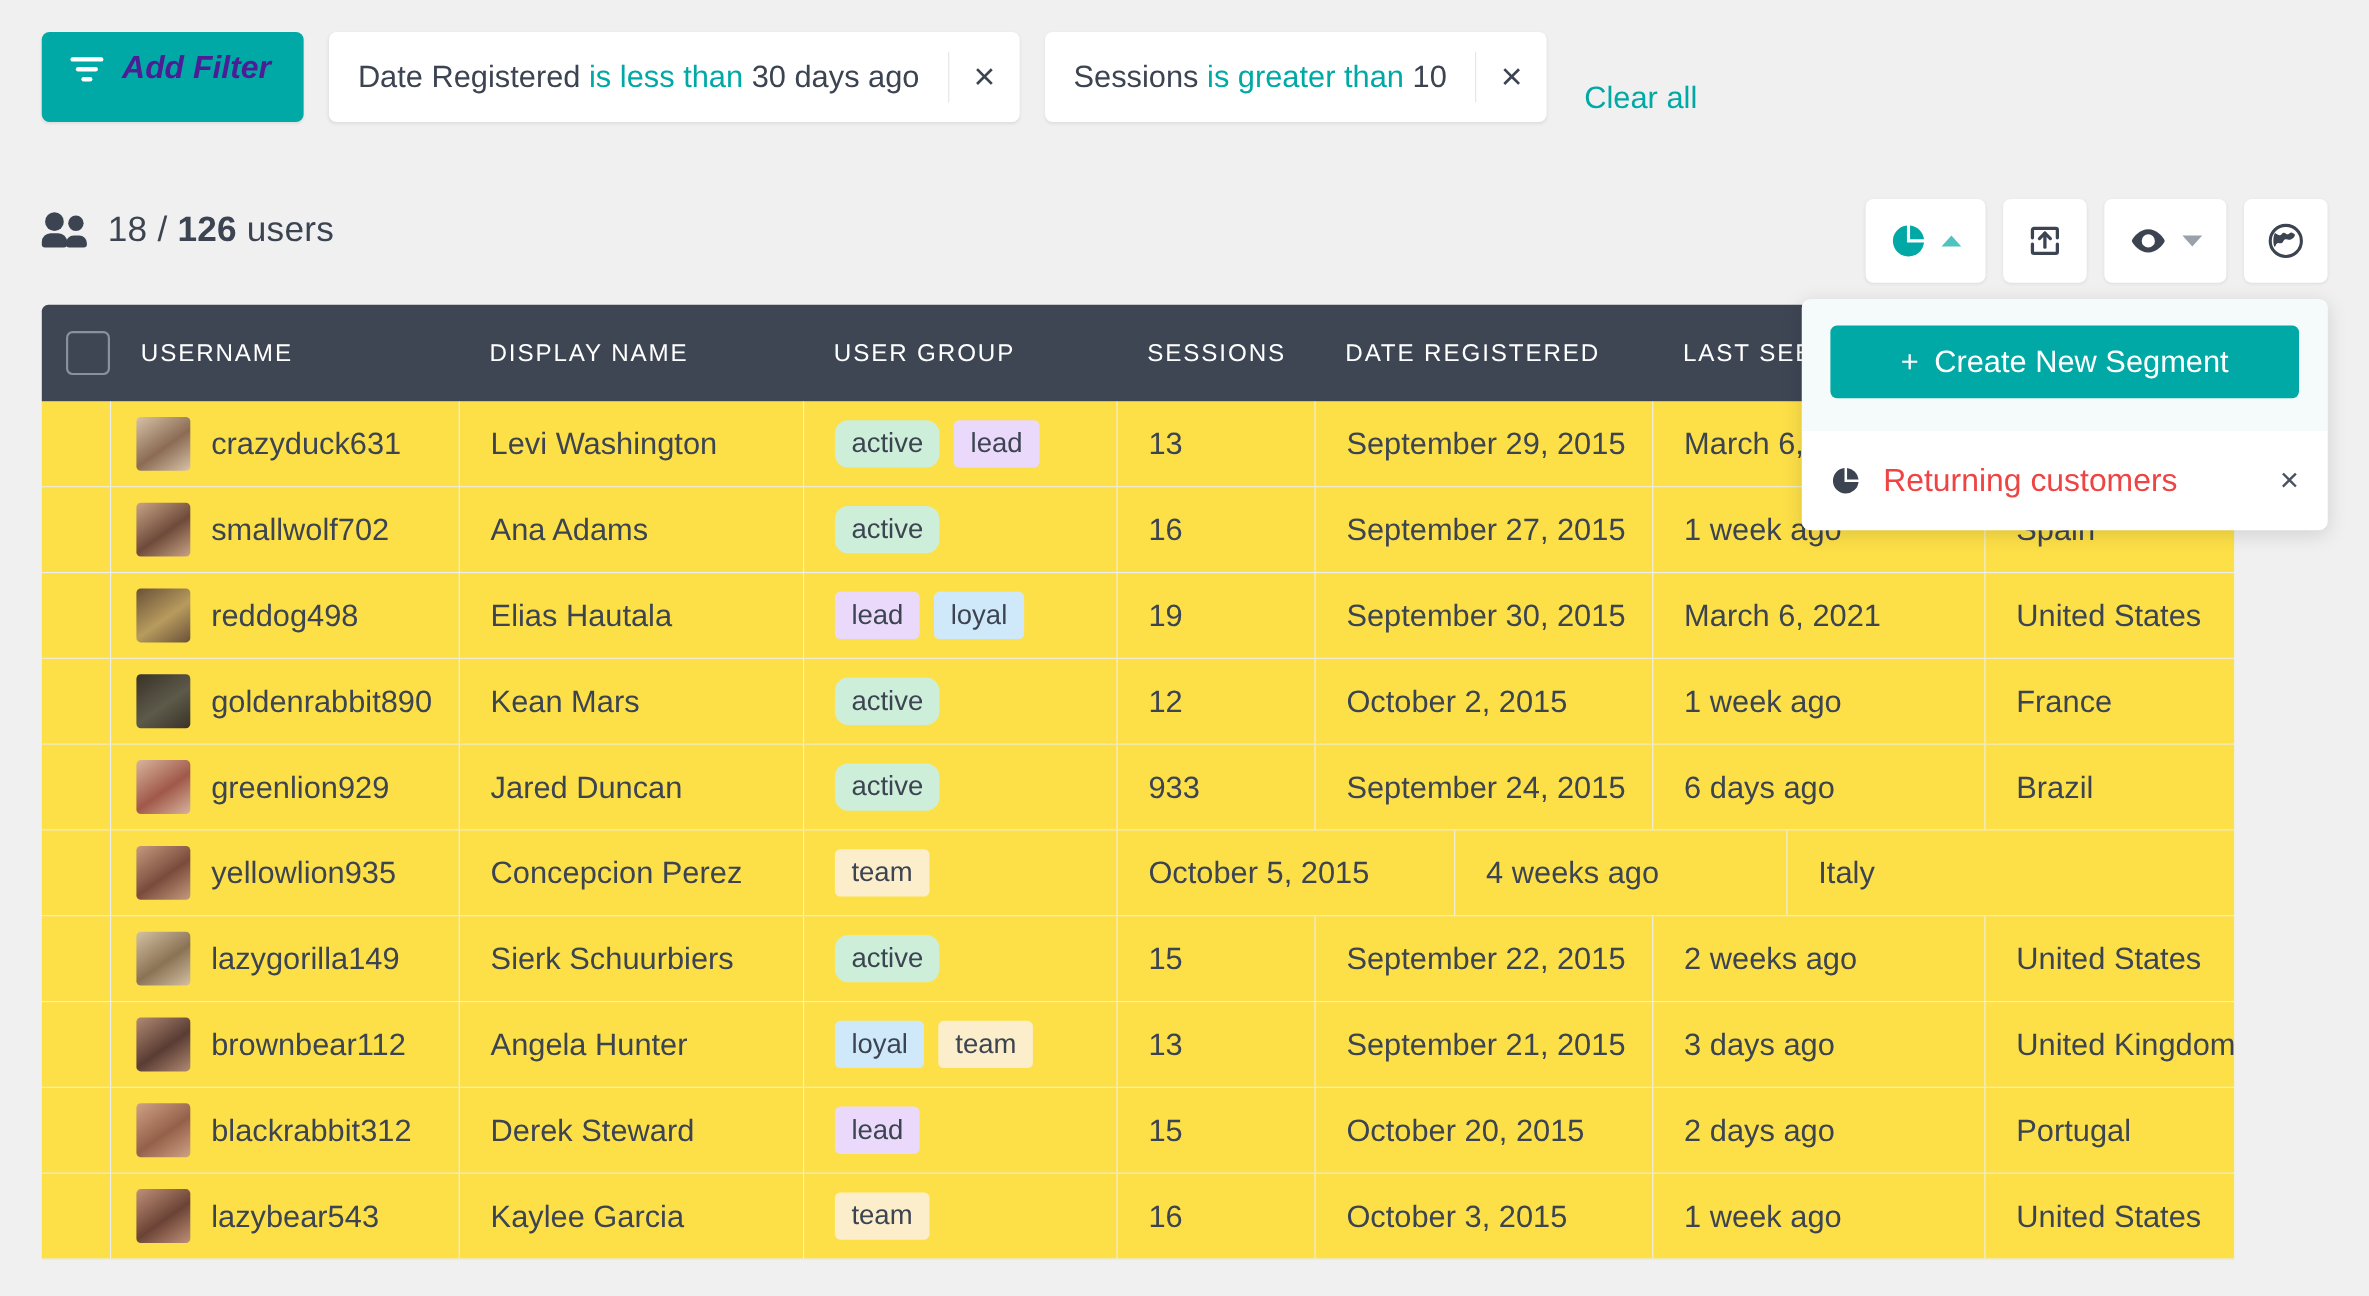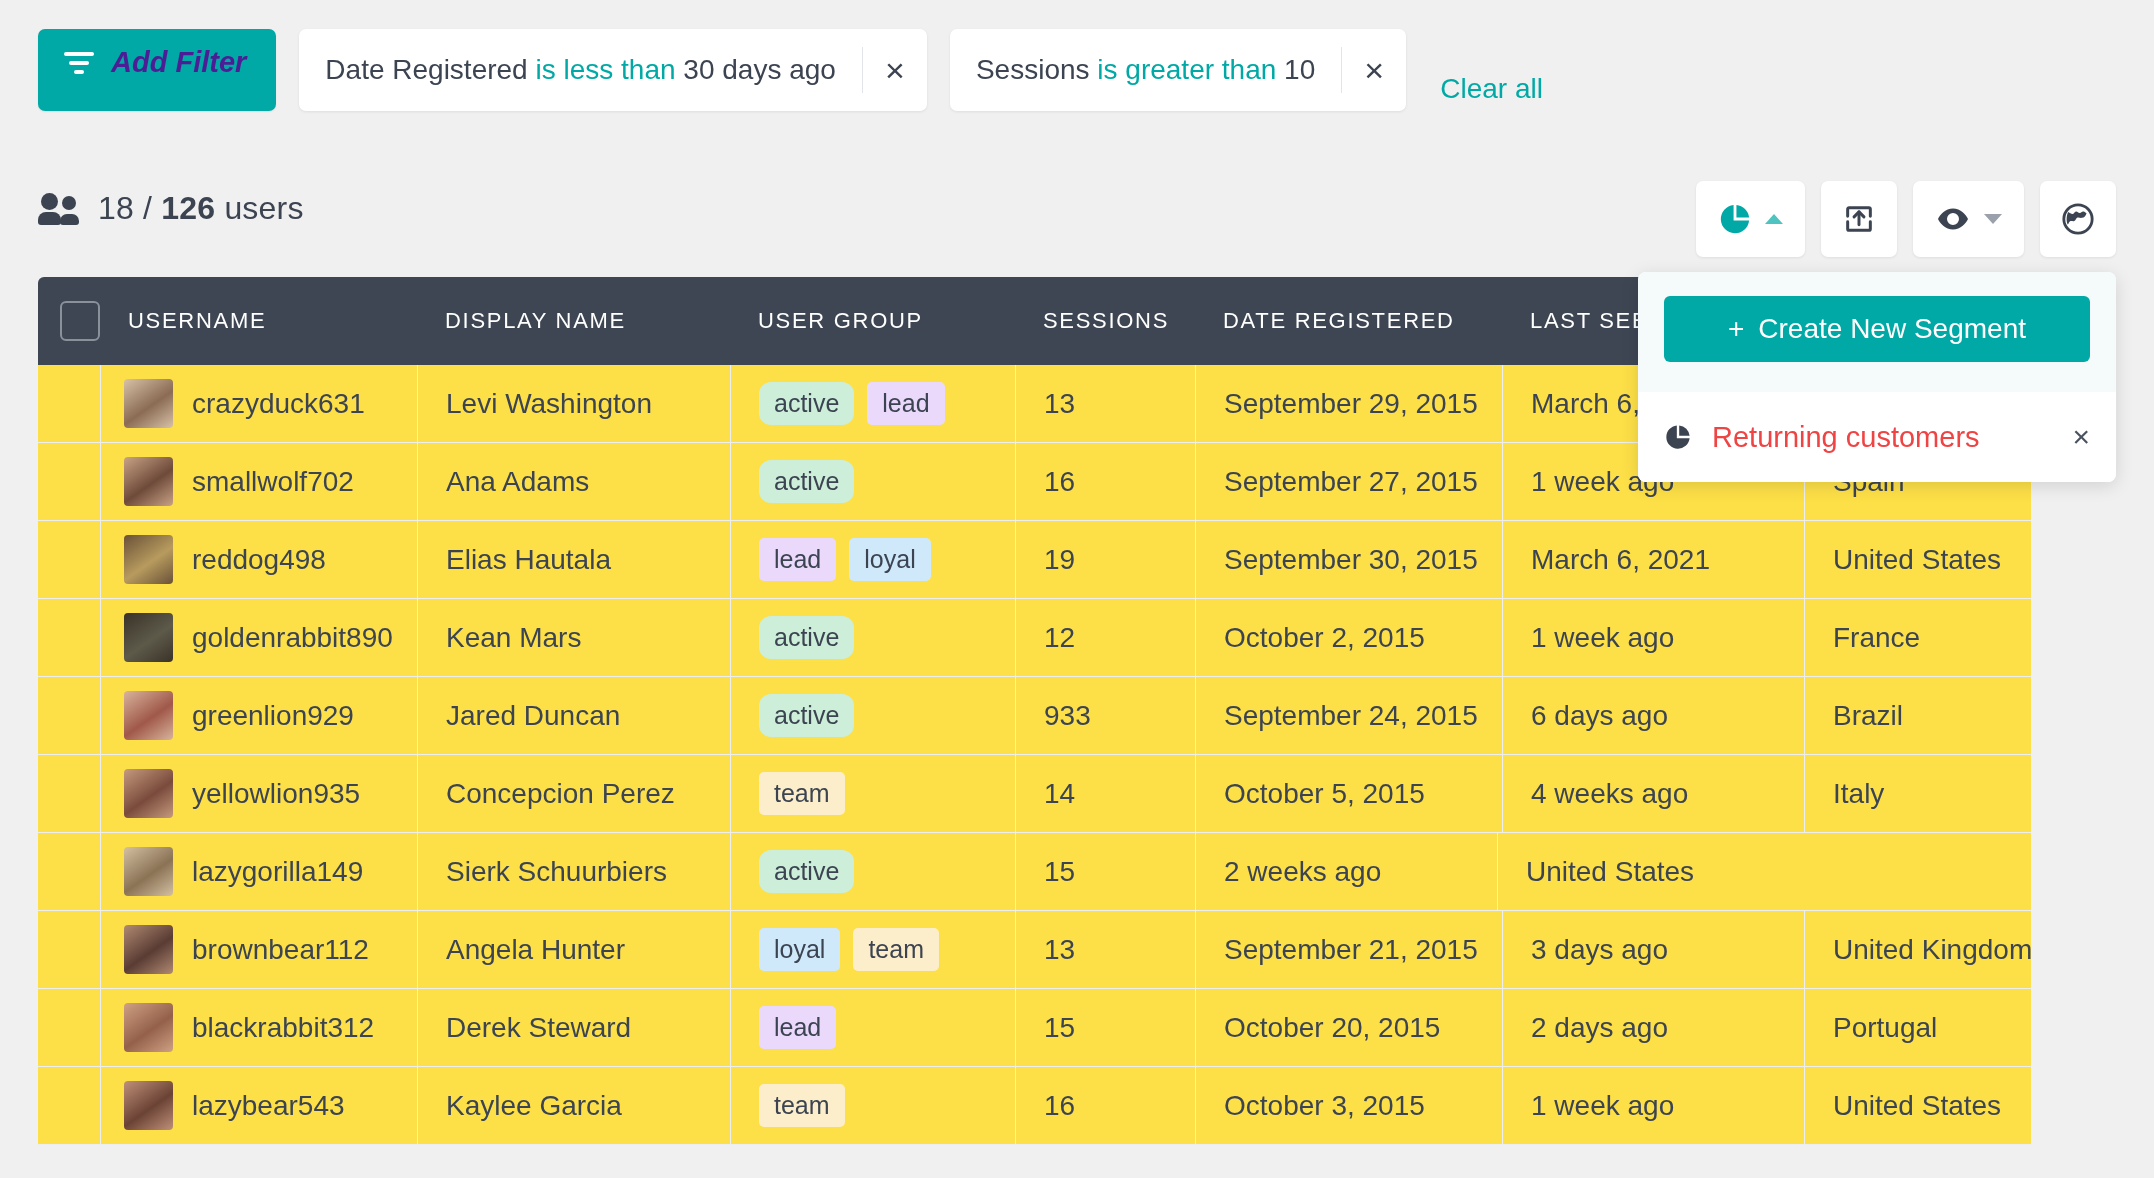--- a/index.html
+++ b/index.html
@@ -395,36 +395,36 @@
       <div class="t-row">
         <div class="cell c-check"></div>
         <div class="cell c-user">
           <span class="avatar" style="background: linear-gradient(145deg, rgb(197, 154, 126) 0%, rgb(122, 75, 60) 55%, rgb(197, 154, 126) 100%);"></span>
           <span class="uname">yellowlion935</span>
         </div>
         <div class="cell c-disp">Concepcion Perez</div>
         <div class="cell c-group">
           <span class="tag tag-team">team</span>
         </div>
-        <div class="cell c-sess">14</div>
         <div class="cell c-date">October 5, 2015</div>
         <div class="cell c-last">4 weeks ago</div>
         <div class="cell c-country">Italy</div>
       </div>
       <div class="t-row">
         <div class="cell c-check"></div>
         <div class="cell c-user">
           <span class="avatar" style="background: linear-gradient(145deg, rgb(212, 192, 162) 0%, rgb(138, 114, 85) 55%, rgb(212, 192, 162) 100%);"></span>
           <span class="uname">lazygorilla149</span>
         </div>
         <div class="cell c-disp">Sierk Schuurbiers</div>
         <div class="cell c-group">
           <span class="tag tag-active">active</span>
         </div>
         <div class="cell c-sess">15</div>
+        <div class="cell c-date">September 22, 2015</div>
         <div class="cell c-last">2 weeks ago</div>
         <div class="cell c-country">United States</div>
       </div>
       <div class="t-row">
         <div class="cell c-check"></div>
         <div class="cell c-user">
           <span class="avatar" style="background: linear-gradient(145deg, rgb(176, 138, 114) 0%, rgb(90, 60, 52) 55%, rgb(176, 138, 114) 100%);"></span>
           <span class="uname">brownbear112</span>
         </div>
         <div class="cell c-disp">Angela Hunter</div>

